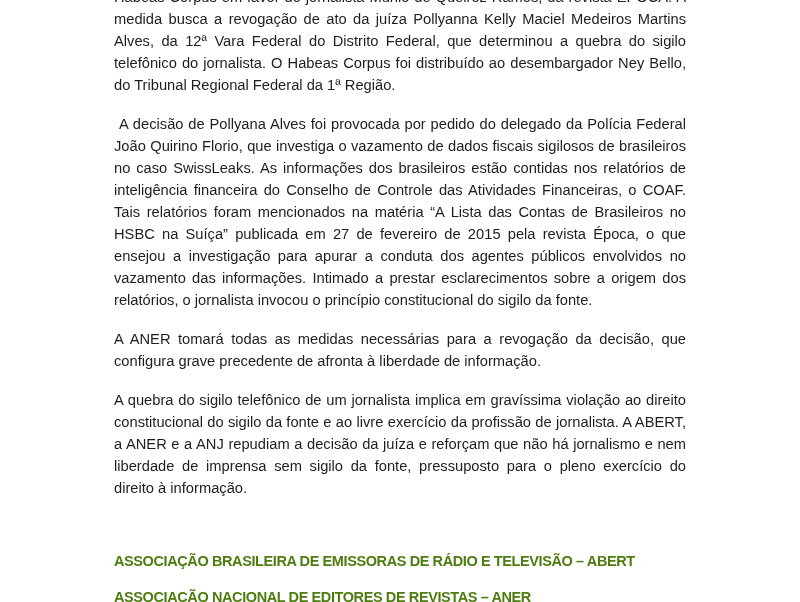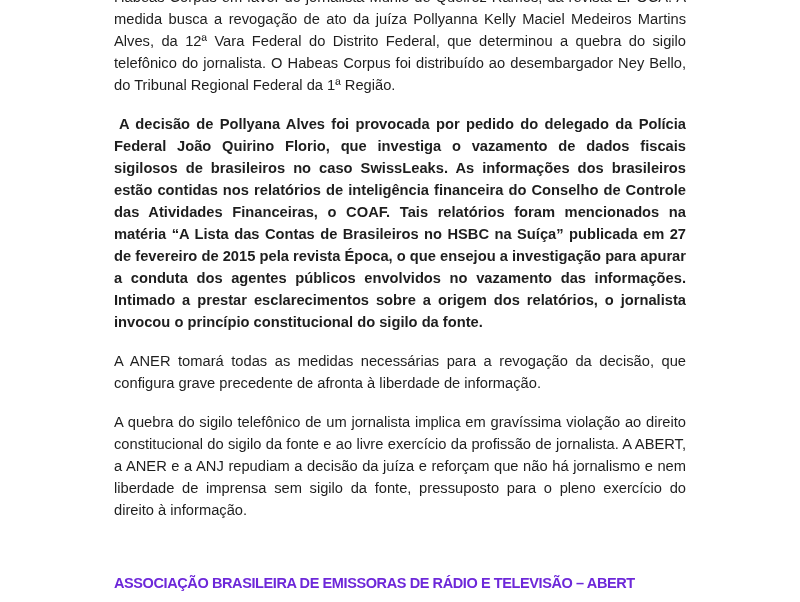--- a/index.html
+++ b/index.html
@@ -24,30 +24,29 @@
   }
   .body {
     margin: 0 0 17px 0;
     font-size: 14.7px;
     line-height: 22px;
     text-align: justify;
     color: #1e1e1e;
   }
   .indent {
     text-indent: 5px;
-    font-weight: bold;
   }
   .sig {
     margin: 0;
     font-size: 14.5px;
     line-height: 22px;
     font-weight: bold;
     letter-spacing: -0.4px;
     white-space: nowrap;
-    color: #6d28d9;
+    color: #4d7c0f;
   }
   .sig-first {
     margin-top: 51px;
     margin-bottom: 14px;
   }
 </style>
 </head>
 <body>
 
 <div class="page">

